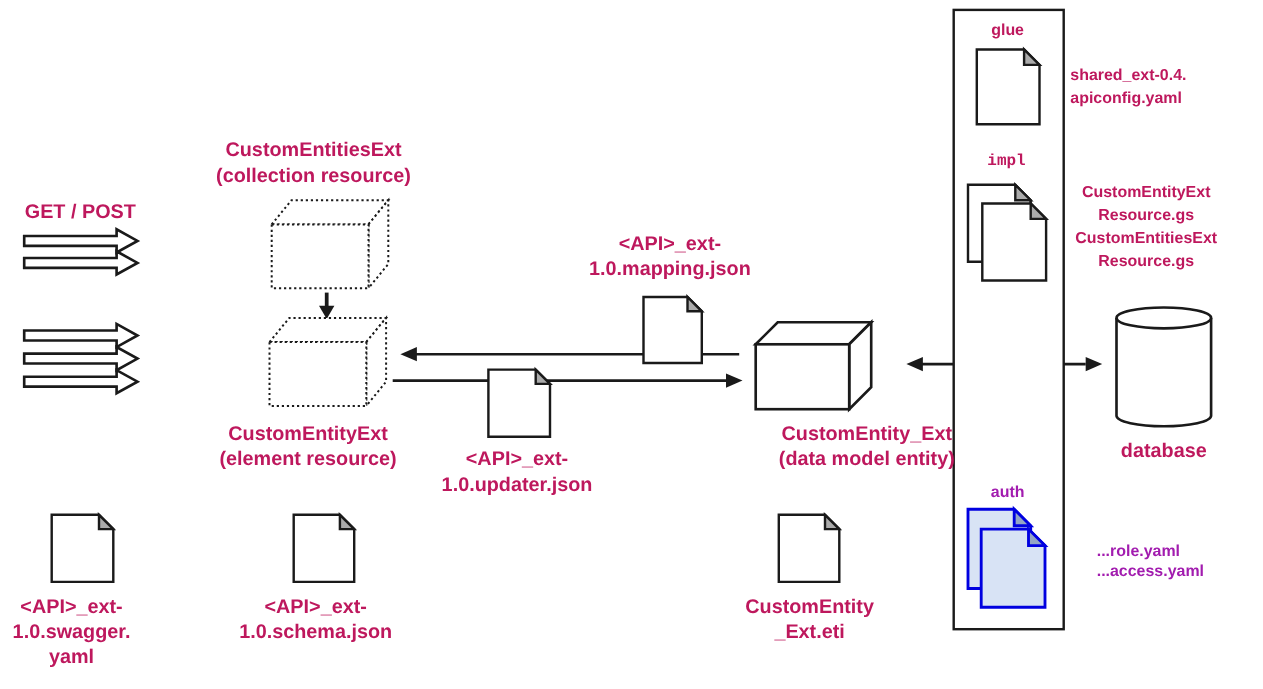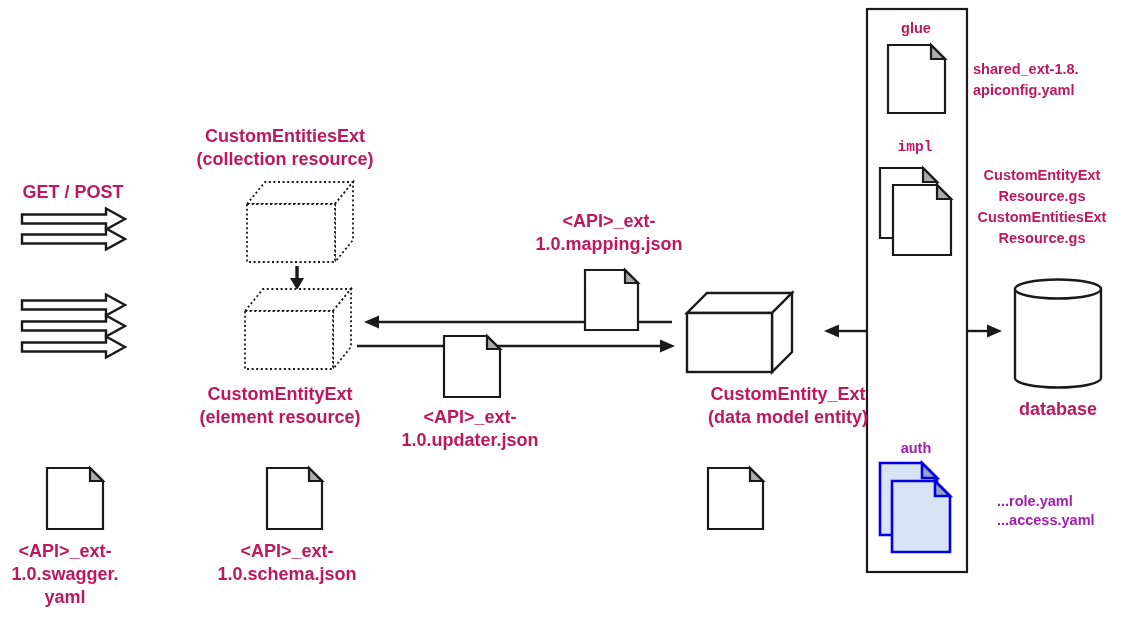--- a/index.html
+++ b/index.html
@@ -148,24 +148,26 @@
   <div class="lbl lbl-lg" style="left:470px; top:406px;">&lt;API&gt;_ext-
 1.0.updater.json</div>
 
   <div class="lbl lbl-lg" style="left:65px; top:540px;">&lt;API&gt;_ext-
 1.0.swagger.
 yaml</div>
 
   <div class="lbl lbl-lg" style="left:287px; top:540px;">&lt;API&gt;_ext-
 1.0.schema.json</div>
 
+  <div class="lbl lbl-lg" style="left:736px; top:540px;">CustomEntity
+_Ext.eti</div>
 
   <div class="lbl lbl-sm" style="left:916px; top:18px;">glue</div>
 
-  <div class="lbl lbl-sm left-align" style="left:973px; top:59px;">shared_ext-1.8.
+  <div class="lbl lbl-sm left-align" style="left:973px; top:59px;">shared_ext-0.4.
 apiconfig.yaml</div>
 
   <div class="lbl lbl-sm" style="left:915px; top:137px;font-family:Liberation Mono, monospace;">impl</div>
 
   <div class="lbl lbl-sm" style="left:1042px; top:165px;">CustomEntityExt
 Resource.gs
 CustomEntitiesExt
 Resource.gs</div>
 
   <div class="lbl lbl-sm blue" style="left:916px; top:438px;">auth</div>

